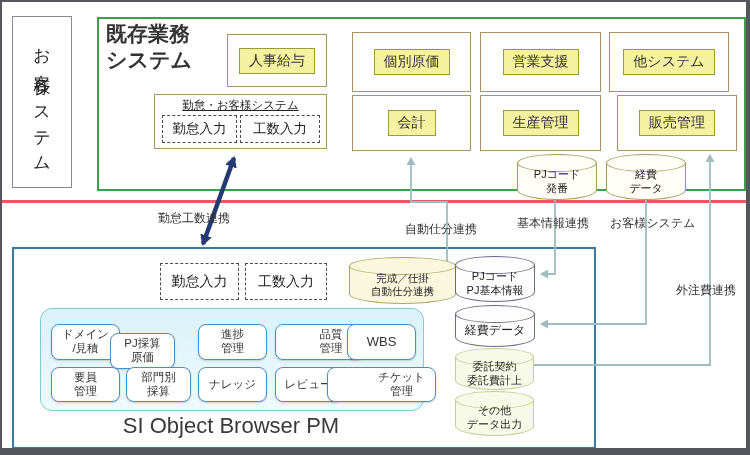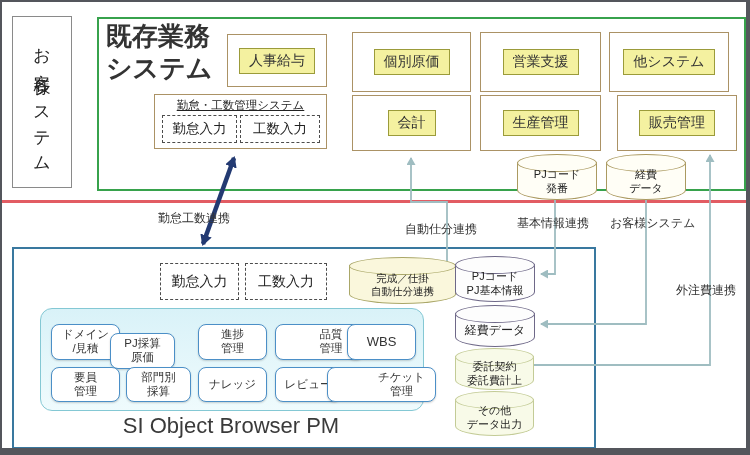--- a/index.html
+++ b/index.html
@@ -12,21 +12,21 @@
   .abs{position:absolute;}
   .center{display:flex;align-items:center;justify-content:center;text-align:center;}
   .pre{white-space:pre-line;}
 
   
   .customer{left:10px;top:14px;width:58px;height:170px;border:1.5px solid #8a8a8a;background:#fff;z-index:2;}
   .customer .vtxt{writing-mode:vertical-rl;font-size:17px;letter-spacing:5px;color:#222;}
 
   
   .greenbox{left:95px;top:15px;width:645px;height:170px;border:2px solid #37a24c;background:#fff;z-index:1;}
-  .green-title{left:104px;top:19px;width:120px;font-size:26px;line-height:1.22;font-weight:600;color:#333;z-index:2;}
+  .green-title{left:104px;top:19px;width:120px;font-size:21px;line-height:1.22;font-weight:600;color:#333;z-index:2;}
 
   .outerbox{border:1.5px solid #ab9265;background:#fff;z-index:2;}
   .yellowbox{background:#f4f1a0;border:1.5px solid #9b9b3a;padding:3px 9px;font-size:14px;color:#333;white-space:nowrap;}
 
   .kgroup{left:152px;top:92px;width:171px;height:53px;border:1.5px solid #ab9265;background:#fff;z-index:2;}
   .kgroup-label{position:absolute;left:0;right:0;top:3px;text-align:center;font-size:11.5px;text-decoration:underline;color:#222;}
   .dashbox{border:1.6px dashed #4c4c4c;background:#fff;display:flex;align-items:center;justify-content:center;font-size:13.5px;color:#222;z-index:2;}
 
   
   .redline{left:0;top:198px;width:750px;height:3px;background:#e25c63;z-index:3;}
@@ -70,21 +70,21 @@
 
   <div class="abs greenbox"></div>
   <div class="abs green-title pre">既存業務
 システム</div>
 
   <div class="abs outerbox center" style="left:225px;top:32px;width:98px;height:51px;">
     <span class="yellowbox">人事給与</span>
   </div>
 
   <div class="abs kgroup">
-    <div class="kgroup-label">勤怠・工数管理システム</div>
+    <div class="kgroup-label">勤怠・お客様システム</div>
     <div class="dashbox" style="position:absolute;left:7px;top:20px;width:73px;height:26px;">勤怠入力</div>
     <div class="dashbox" style="position:absolute;left:85px;top:20px;width:78px;height:26px;">工数入力</div>
   </div>
 
   <div class="abs outerbox center" style="left:350px;top:30px;width:117px;height:58px;">
     <span class="yellowbox">個別原価</span>
   </div>
   <div class="abs outerbox center" style="left:478px;top:30px;width:119px;height:58px;">
     <span class="yellowbox">営業支援</span>
   </div>

